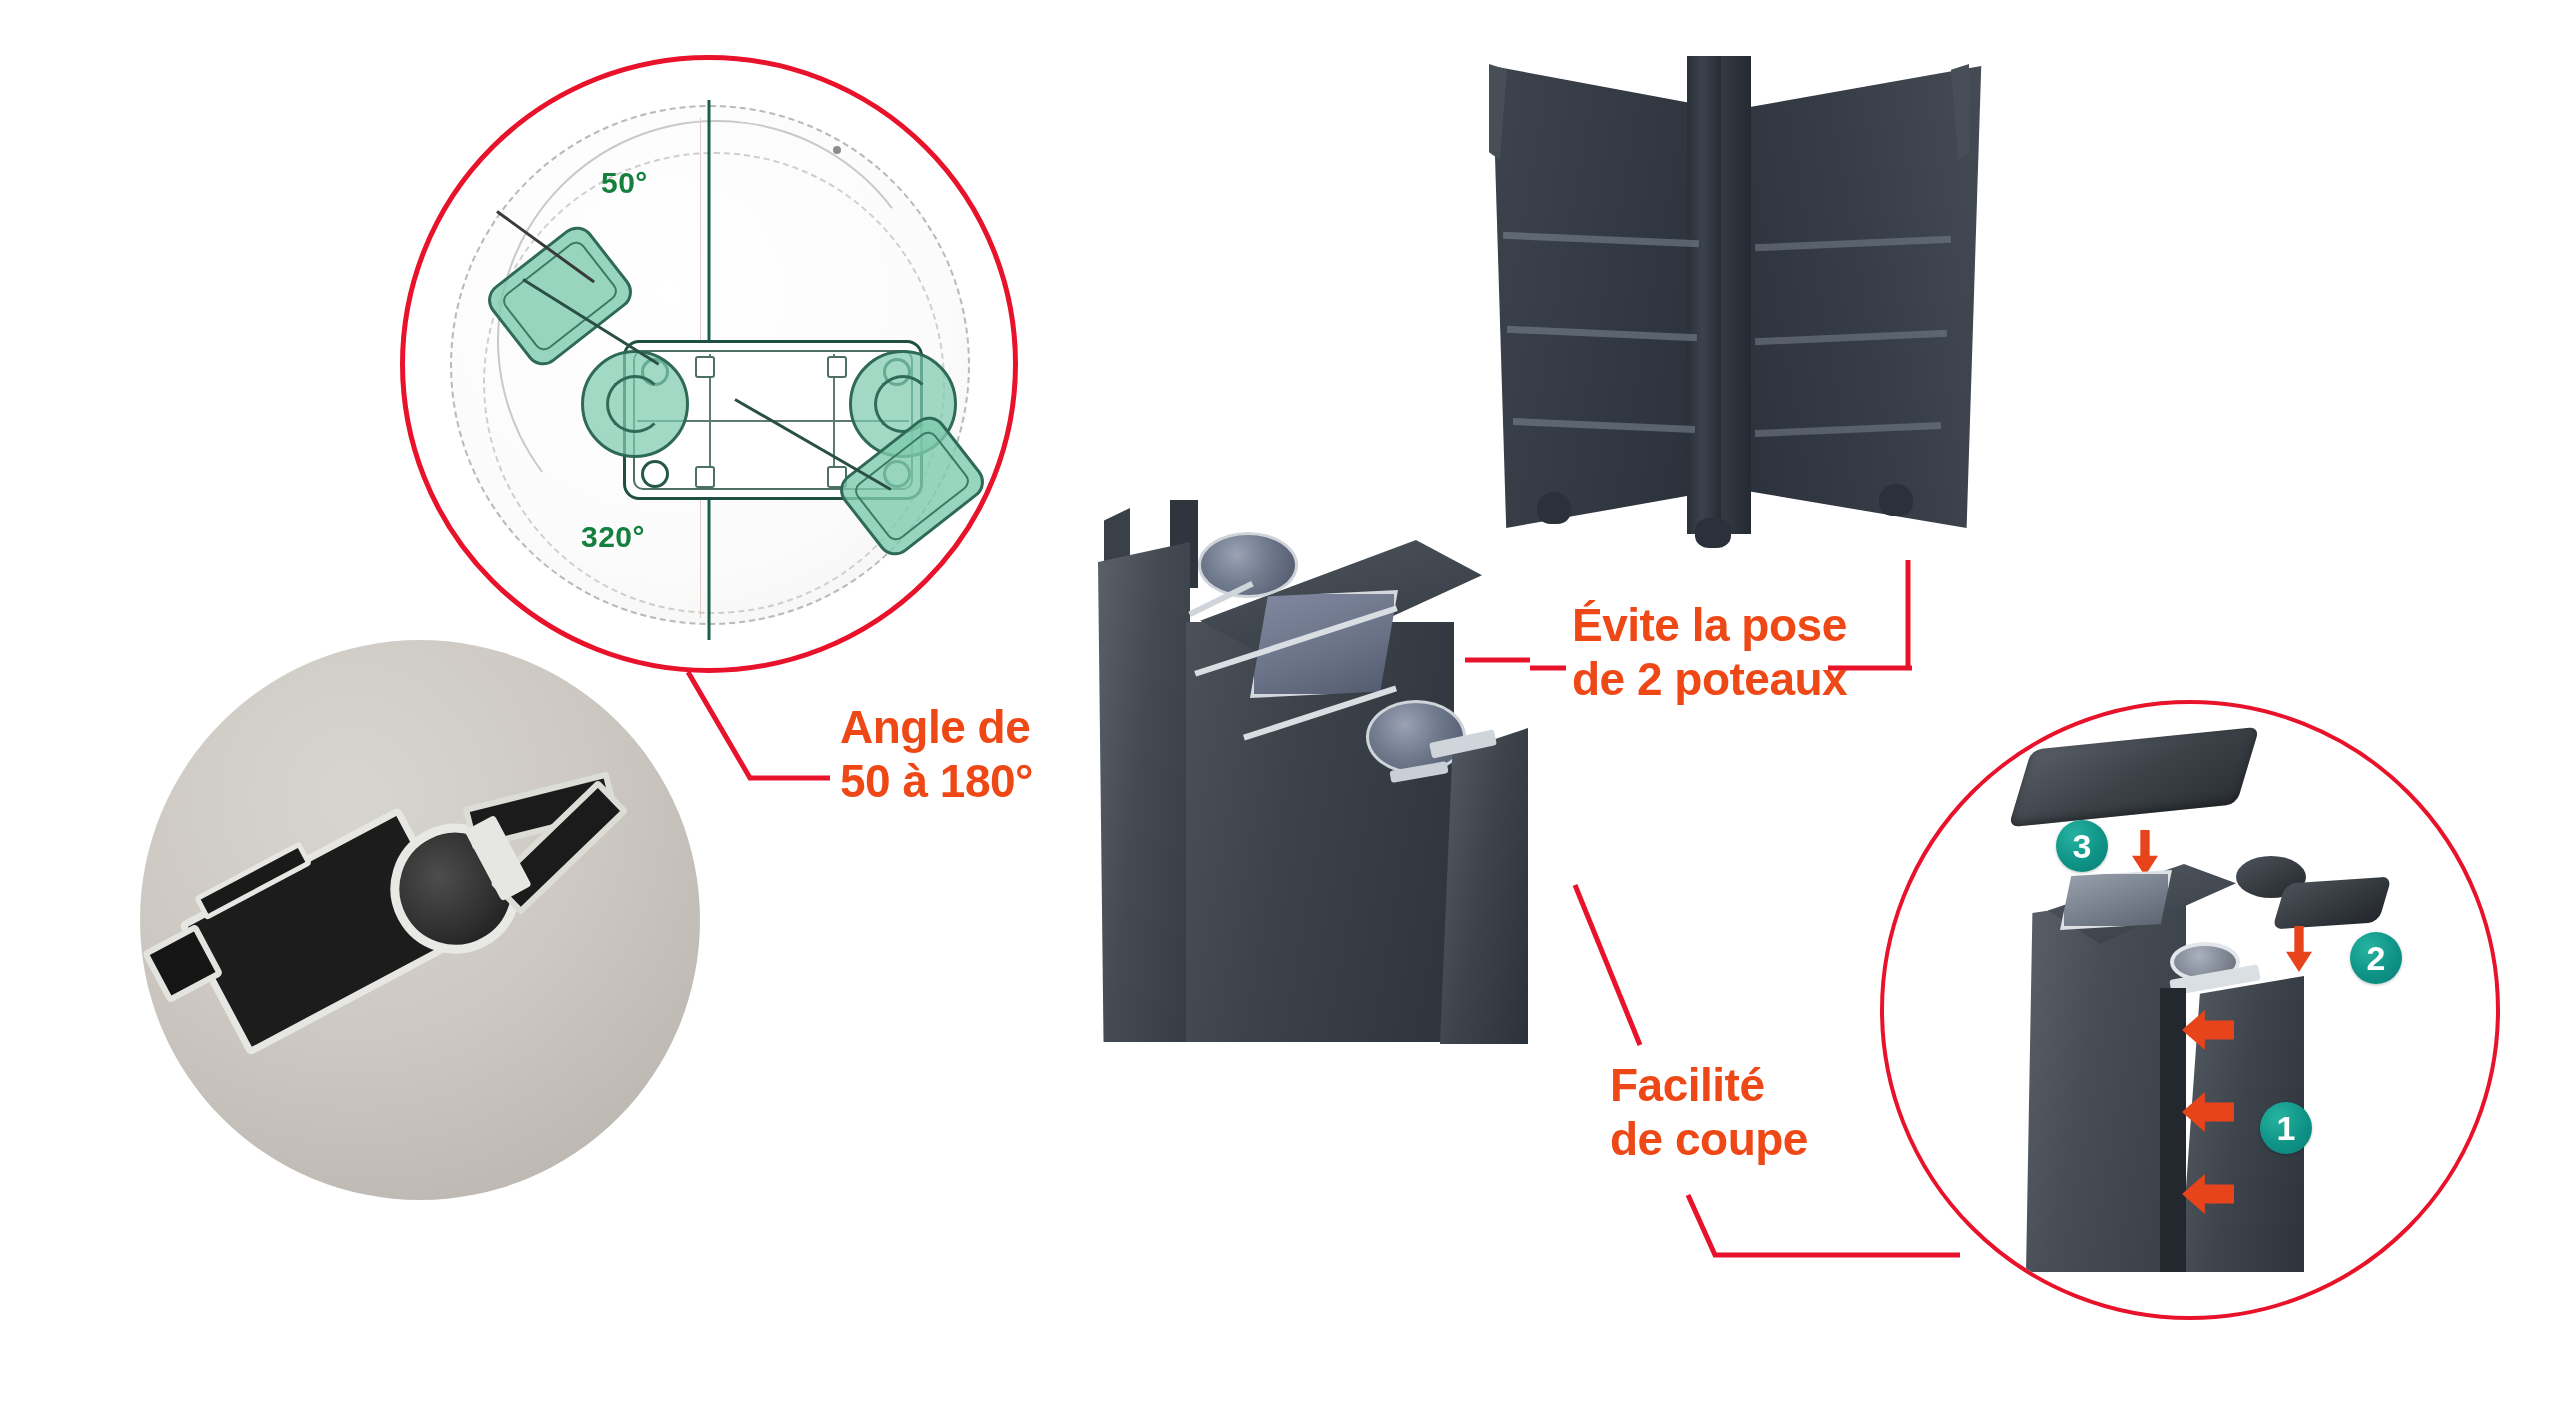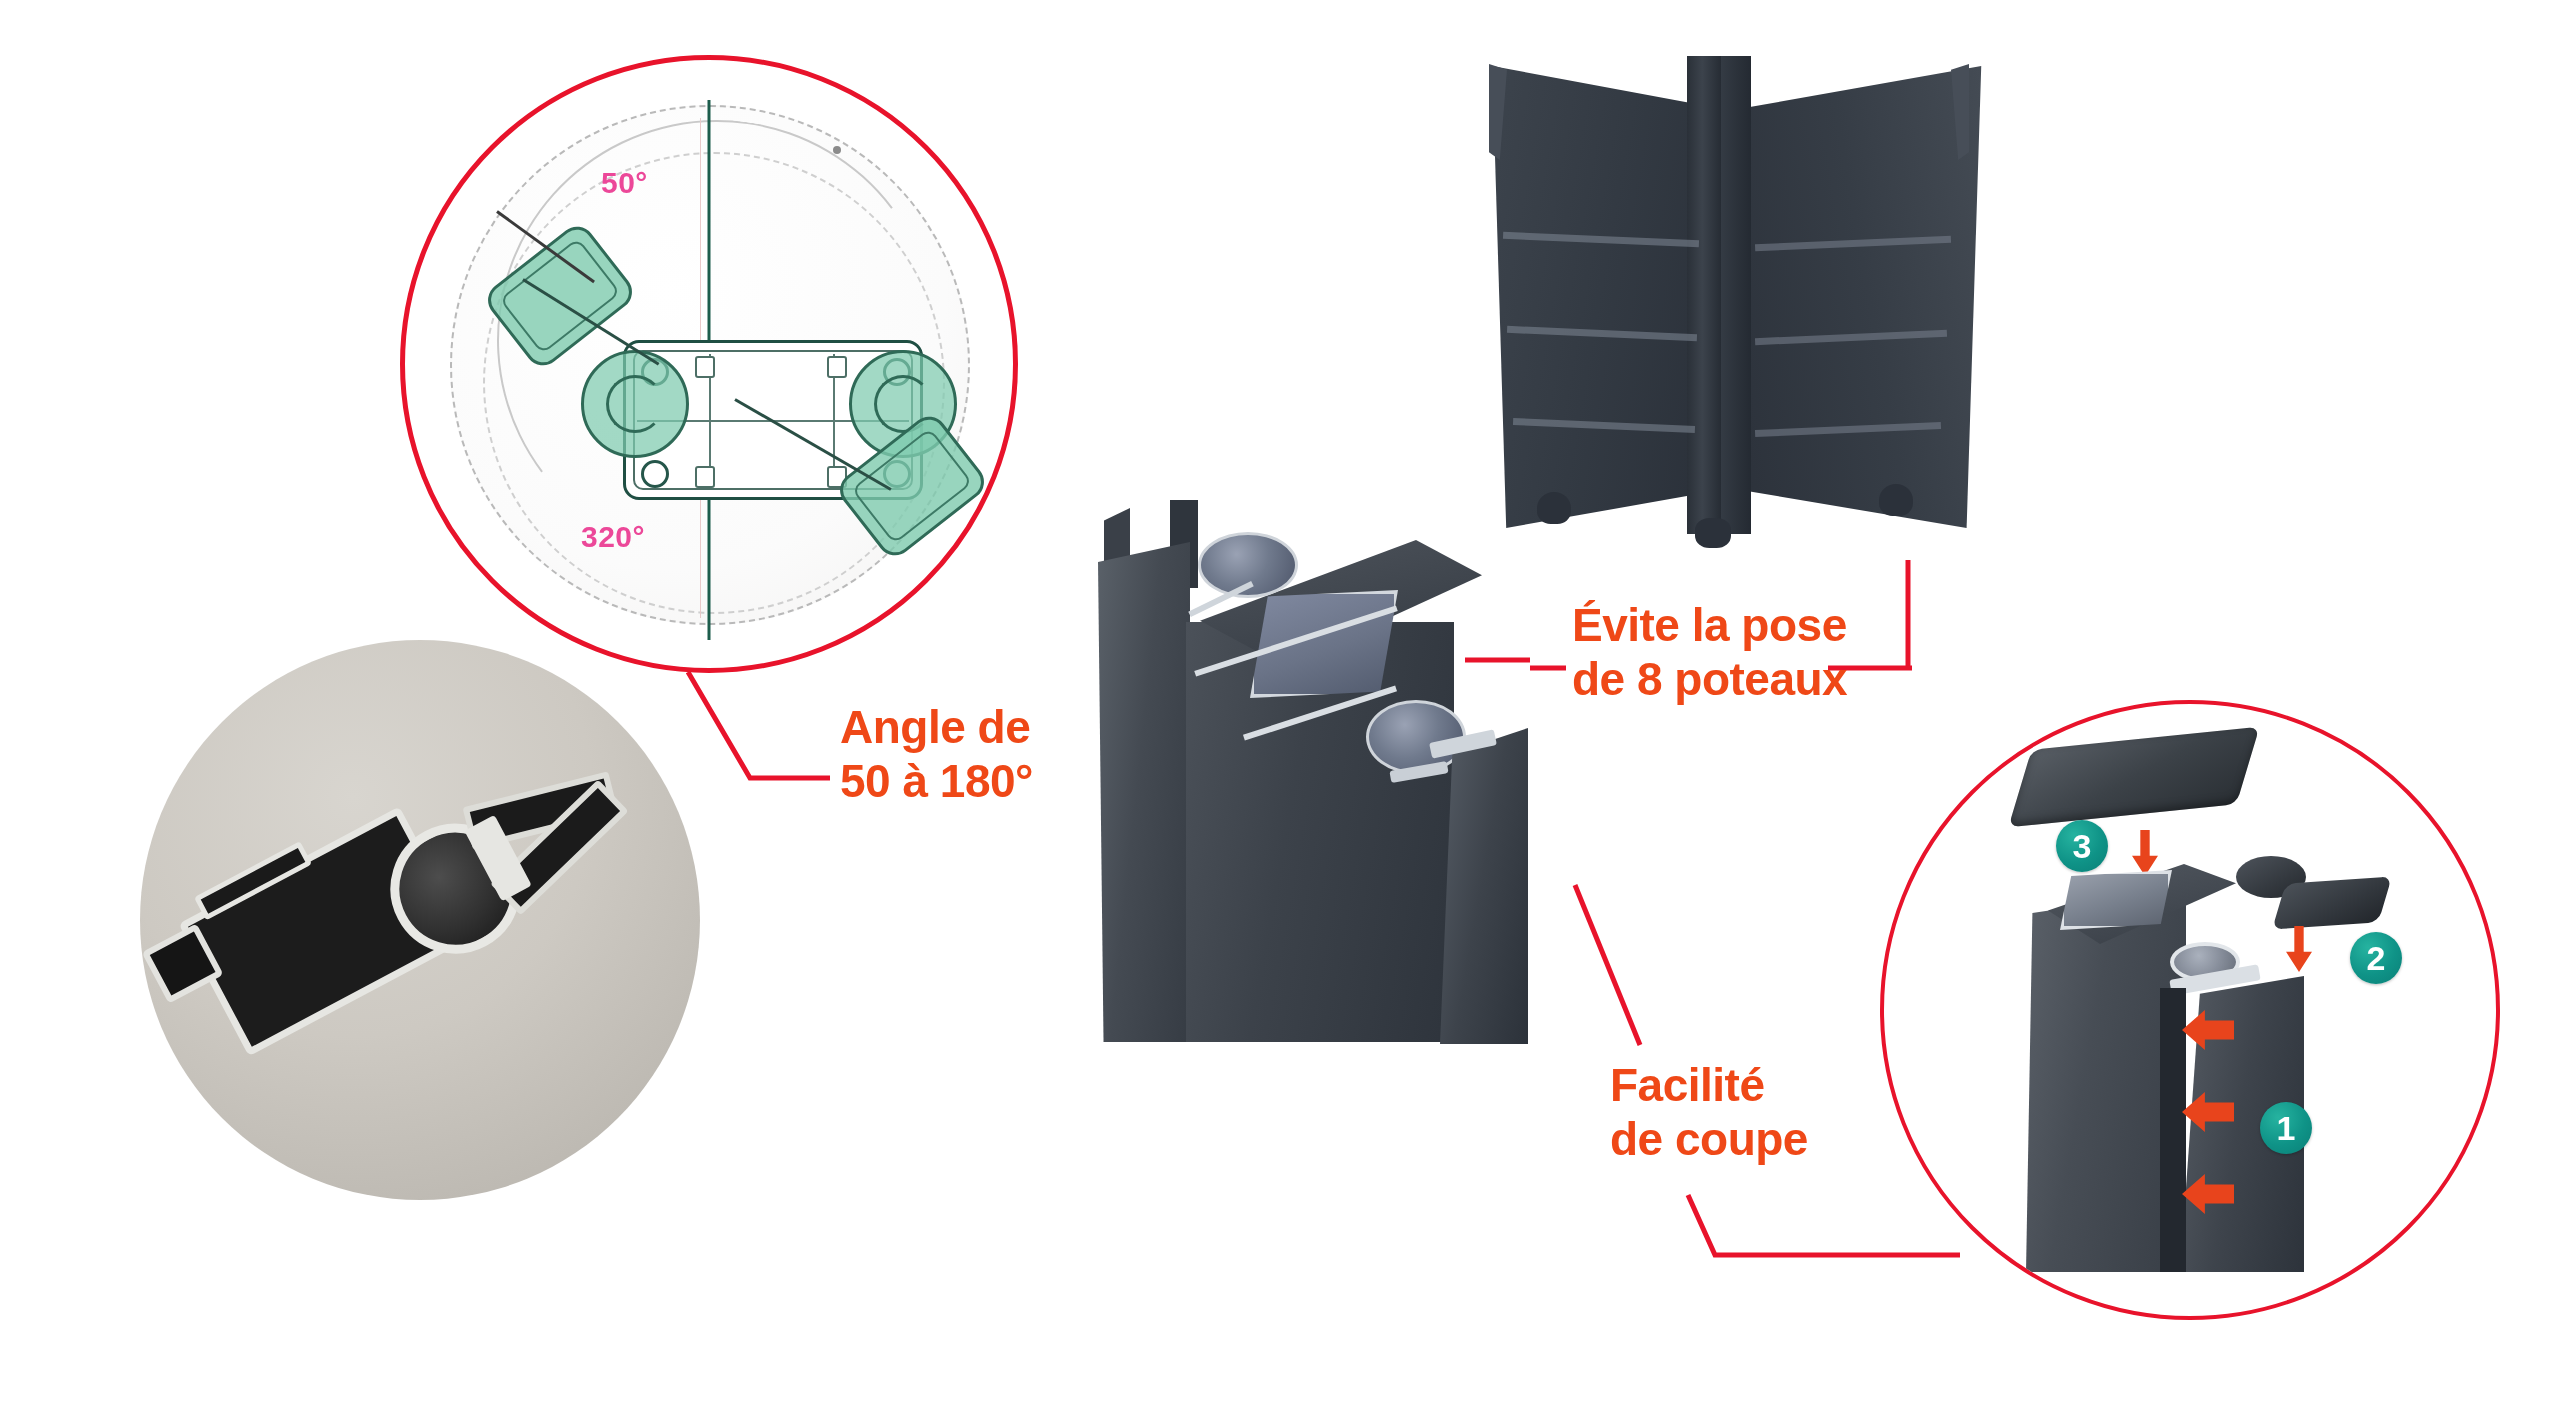--- a/index.html
+++ b/index.html
@@ -51,21 +51,21 @@
   .arc-50{
     position:absolute;left:92px;top:60px;width:440px;height:440px;border-radius:50%;
     border:2px solid #c9c9c9;border-right-color:transparent;border-bottom-color:transparent;
     transform:rotate(8deg);box-sizing:border-box;
   }
   .arc-180{
     position:absolute;left:78px;top:92px;width:462px;height:462px;border-radius:50%;
     border:2px dashed #cfcfcf;box-sizing:border-box;
   }
   .deg-label{
-    position:absolute;color:#ec4899;font-weight:bold;font-size:30px;
+    position:absolute;color:#15803d;font-weight:bold;font-size:30px;
     font-family:"Liberation Sans", sans-serif;letter-spacing:0.5px;
   }
   .deg-50{left:196px;top:106px;}
   .deg-180{left:176px;top:460px;}
   .dot-top{position:absolute;left:428px;top:86px;width:8px;height:8px;border-radius:50%;background:#8b8b8b;}
 
   
   .plan{
     position:absolute;left:218px;top:280px;width:300px;height:160px;
   }
@@ -329,21 +329,21 @@
 
     <div class="arrow-left" style="left:298px;top:306px;"></div>
     <div class="arrow-left" style="left:298px;top:388px;"></div>
     <div class="arrow-left" style="left:298px;top:470px;"></div>
     <div class="badge" style="left:376px;top:398px;">1</div>
   </div>
 
   <div class="callout c-angle">Angle de
 50 à 180°</div>
   <div class="callout c-poteaux">Évite la pose
-de 8 poteaux</div>
+de 2 poteaux</div>
   <div class="callout c-facilite">Facilité
 de coupe</div>
 
   <span class="lbl-hidden">Coupe du profil aluminium</span>
   <span class="lbl-hidden">Poteau d'angle anthracite</span>
   <span class="lbl-hidden">Profil de poteau en coupe 3D</span>
   <span class="lbl-hidden">Poteau aluminium — schéma produit</span>
 </div>
 
 </body></html>

